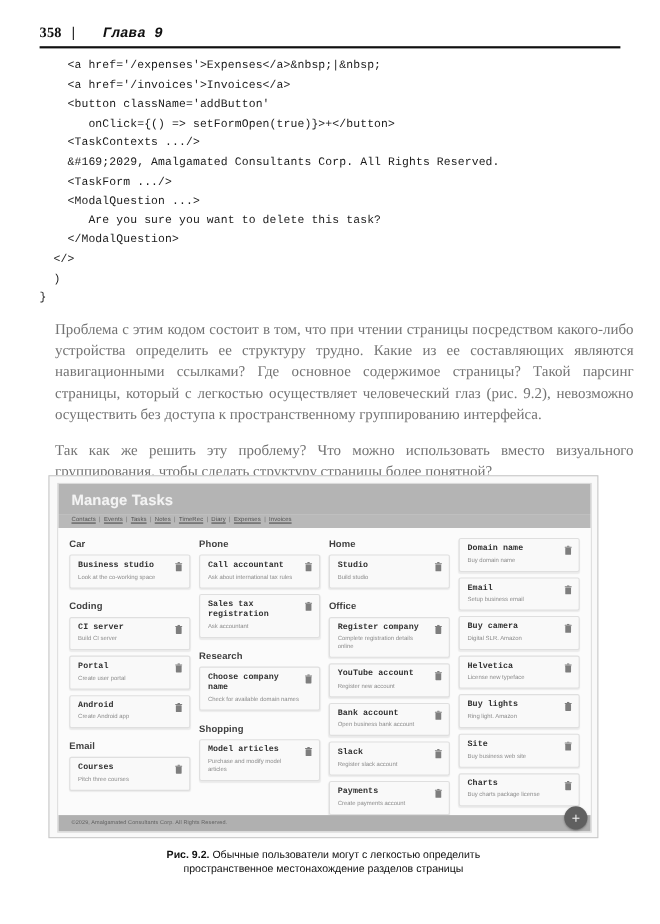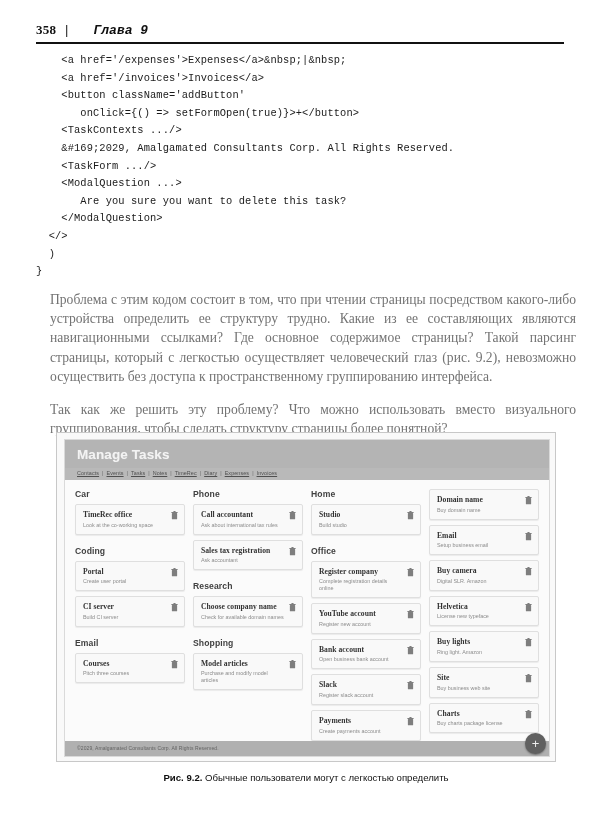--- a/index.html
+++ b/index.html
@@ -80,21 +80,21 @@
     text-justify: inter-word;
     color: #737373;
     margin-left: 12px;
   }
   #para1 { top: 276px; }
   #para2 { top: 386px; }
 
   
   .figure {
     position: absolute;
-    left: 56px;
+    left: 44px;
     top: 432px;
     width: 500px;
   }
   .shot {
     position: relative;
     width: 500px;
     height: 330px;
     background: #fdfdfd;
     border: 1px solid #c9c9c9;
     box-sizing: border-box;
@@ -182,21 +182,21 @@
     border-radius: 2px;
     box-shadow: 0 1px 1px rgba(0,0,0,.07);
     padding: 5px 6px 5px 7px;
     margin-bottom: 5px;
     display: flex;
     align-items: flex-start;
     gap: 4px;
   }
   .card-body { flex: 1 1 auto; min-width: 0; }
   .card-title {
-    font-family: Liberation Serif, serif;
+    font-family: Liberation Mono, monospace;
     font-size: 7.6px;
     font-weight: bold;
     color: #2b2b2b;
     line-height: 9.6px;
     letter-spacing: .05px;
   }
   .card-sub {
     font-family: "Liberation Sans", sans-serif;
     font-size: 5.4px;
     color: #8a8a8a;
@@ -291,49 +291,62 @@
             <a>Expenses</a>
             <span class="navsep">|</span>
             <a>Invoices</a>
           </div>
 
         <div class="board" id="task-board">
             <div class="col">
               <div class="group-title">Car</div>
               <div class="card">
                 <div class="card-body">
-                  <div class="card-title">TimeRec office</div>
+                  <div class="card-title">Business studio</div>
                   <div class="card-sub">Look at the co-working space</div>
                 </div>
                 <span class="trash">
                   <svg viewBox="0 0 10 13" width="7" height="9" aria-hidden="true">
                     <rect x="1.2" y="3" width="7.6" height="9" rx="0.8" fill="#4a4a4a"></rect>
                     <rect x="0.3" y="1.5" width="9.4" height="1.3" rx="0.5" fill="#4a4a4a"></rect>
                     <rect x="3.4" y="0" width="3.2" height="1.6" rx="0.5" fill="#4a4a4a"></rect>
                   </svg>
                 </span>
               </div>
               <div class="group-title">Coding</div>
+              <div class="card">
+                <div class="card-body">
+                  <div class="card-title">CI server</div>
+                  <div class="card-sub">Build CI server</div>
+                </div>
+                <span class="trash">
+                  <svg viewBox="0 0 10 13" width="7" height="9" aria-hidden="true">
+                    <rect x="1.2" y="3" width="7.6" height="9" rx="0.8" fill="#4a4a4a"></rect>
+                    <rect x="0.3" y="1.5" width="9.4" height="1.3" rx="0.5" fill="#4a4a4a"></rect>
+                    <rect x="3.4" y="0" width="3.2" height="1.6" rx="0.5" fill="#4a4a4a"></rect>
+                  </svg>
+                </span>
+              </div>
               <div class="card">
                 <div class="card-body">
                   <div class="card-title">Portal</div>
                   <div class="card-sub">Create user portal</div>
                 </div>
                 <span class="trash">
                   <svg viewBox="0 0 10 13" width="7" height="9" aria-hidden="true">
                     <rect x="1.2" y="3" width="7.6" height="9" rx="0.8" fill="#4a4a4a"></rect>
                     <rect x="0.3" y="1.5" width="9.4" height="1.3" rx="0.5" fill="#4a4a4a"></rect>
                     <rect x="3.4" y="0" width="3.2" height="1.6" rx="0.5" fill="#4a4a4a"></rect>
                   </svg>
                 </span>
               </div>
               <div class="card">
                 <div class="card-body">
-                  <div class="card-title">CI server</div>
-                  <div class="card-sub">Build CI server</div>
+                  <div class="card-title">Android</div>
+                  <div class="card-sub">Create Android app</div>
                 </div>
                 <span class="trash">
                   <svg viewBox="0 0 10 13" width="7" height="9" aria-hidden="true">
                     <rect x="1.2" y="3" width="7.6" height="9" rx="0.8" fill="#4a4a4a"></rect>
                     <rect x="0.3" y="1.5" width="9.4" height="1.3" rx="0.5" fill="#4a4a4a"></rect>
                     <rect x="3.4" y="0" width="3.2" height="1.6" rx="0.5" fill="#4a4a4a"></rect>
                   </svg>
                 </span>
               </div>
               <div class="group-title">Email</div>
@@ -585,16 +598,17 @@
             </div>
           </div>
 
         <div class="appfoot">©2029, Amalgamated Consultants Corp. All Rights Reserved.</div>
       </div>
       <div class="fab">+</div>
     </div>
 
     <div class="caption">
       <span class="cap-label">Рис. 9.2.</span><span> Обычные пользователи могут с легкостью определить</span><br>
+      <span>пространственное местонахождение разделов страницы</span>
     </div>
   </div>
 
 </div>
 
 </body></html>

